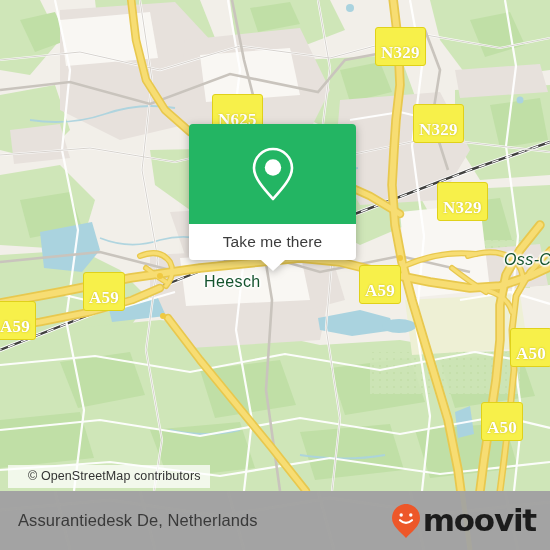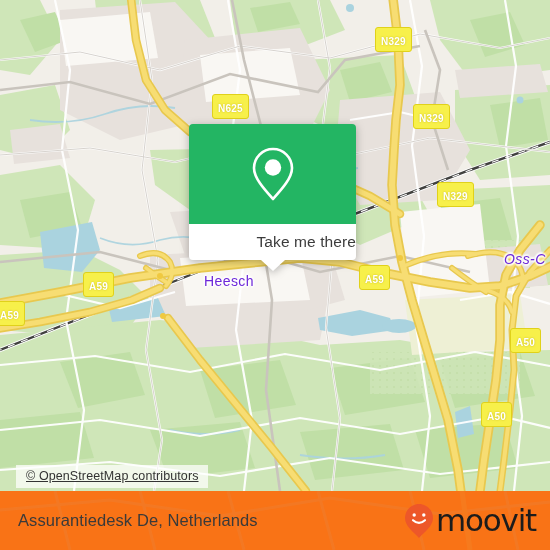--- a/index.html
+++ b/index.html
@@ -16,35 +16,35 @@
   #map-canvas { position:absolute; left:0; top:0; width:550px; height:491px; overflow:hidden; background:#f2efe9; }
   #map-svg { position:absolute; left:0; top:0; }
 
   
   .shield {
     position:absolute;
     background:#f7f04a;
     border:1.6px solid #e0d11a;
     border-radius:3px;
     color:#ffffff;
-    font-size:10px;
+    font-size:17px;
     font-weight:bold;
     letter-spacing:.2px;
     line-height:1;
-    padding:9px 5px 4px 5px;
+    padding:16px 5px 4px 5px;
     text-shadow:0 0 2px rgba(160,140,0,.55);
     white-space:nowrap;
-    font-family:Liberation Sans, sans-serif;
+    font-family:Liberation Serif, serif;
   }
 
   
   .place-label {
     position:absolute;
-    color:#6d28d9;
-    font-size:14px;
+    color:#14532d;
+    font-size:16px;
     letter-spacing:.4px;
     white-space:nowrap;
     text-shadow:
        1.6px 0 1.6px #fff, -1.6px 0 1.6px #fff,
        0 1.6px 1.6px #fff, 0 -1.6px 1.6px #fff,
        1px 1px 1.6px #fff, -1px -1px 1.6px #fff;
   }
   .place-label.italic { font-style:italic; }
 
   
@@ -59,77 +59,76 @@
     height:100px;
     background:#23b563;
     border-radius:4px 4px 0 0;
     display:flex; align-items:center; justify-content:center;
   }
   #callout-pin { display:block; }
   #callout-foot {
     height:36px;
     background:#ffffff;
     border-radius:0 0 4px 4px;
-    display:flex; align-items:center; justify-content:flex-end;
+    display:flex; align-items:center; justify-content:center;
     position:relative;
   }
   #callout-label {
     color:#3c3c3c;
     font-size:15.5px;
     letter-spacing:.1px;
   }
   #callout-tail {
     position:absolute;
     left:50%; bottom:-11px;
     margin-left:-12px;
     width:0; height:0;
     border-left:12px solid transparent;
     border-right:12px solid transparent;
     border-top:11px solid #ffffff;
   }
 
   
   #osm-attribution {
     position:absolute;
-    left:16px; top:465px;
-    padding:4px 9px 5px 10px;
+    left:8px; top:465px;
+    padding:4px 9px 5px 20px;
     background:rgba(255,255,255,.72);
     color:#333333;
     font-size:12.5px;
     letter-spacing:.1px;
     white-space:nowrap;
-    text-decoration:underline;
   }
 
   
   #footer {
     position:absolute;
     left:0; top:491px;
     width:550px; height:59px;
-    background:#f97316;
+    background:#a3a3a3;
     overflow:hidden;
   }
   #footer-watermark { position:absolute; left:0; top:-491px; opacity:.085; }
   #footer-inner {
     position:relative;
     width:100%; height:100%;
     display:flex; align-items:center; justify-content:space-between;
     padding:0 14px 0 18px;
   }
   #footer-title {
     color:#3a3a3a;
     font-size:16.5px;
     letter-spacing:.1px;
     white-space:nowrap;
   }
   #brand { display:flex; align-items:center; gap:2px; }
   #brand-wordmark {
     color:#1c1c1c;
     font-size:31px;
-    font-weight:normal;
+    font-weight:bold;
     letter-spacing:-1.2px;
     line-height:1;
     font-family:"DejaVu Sans", sans-serif;
   }
 </style>
 </head>
 <body>
 
 <div id="page">
 

